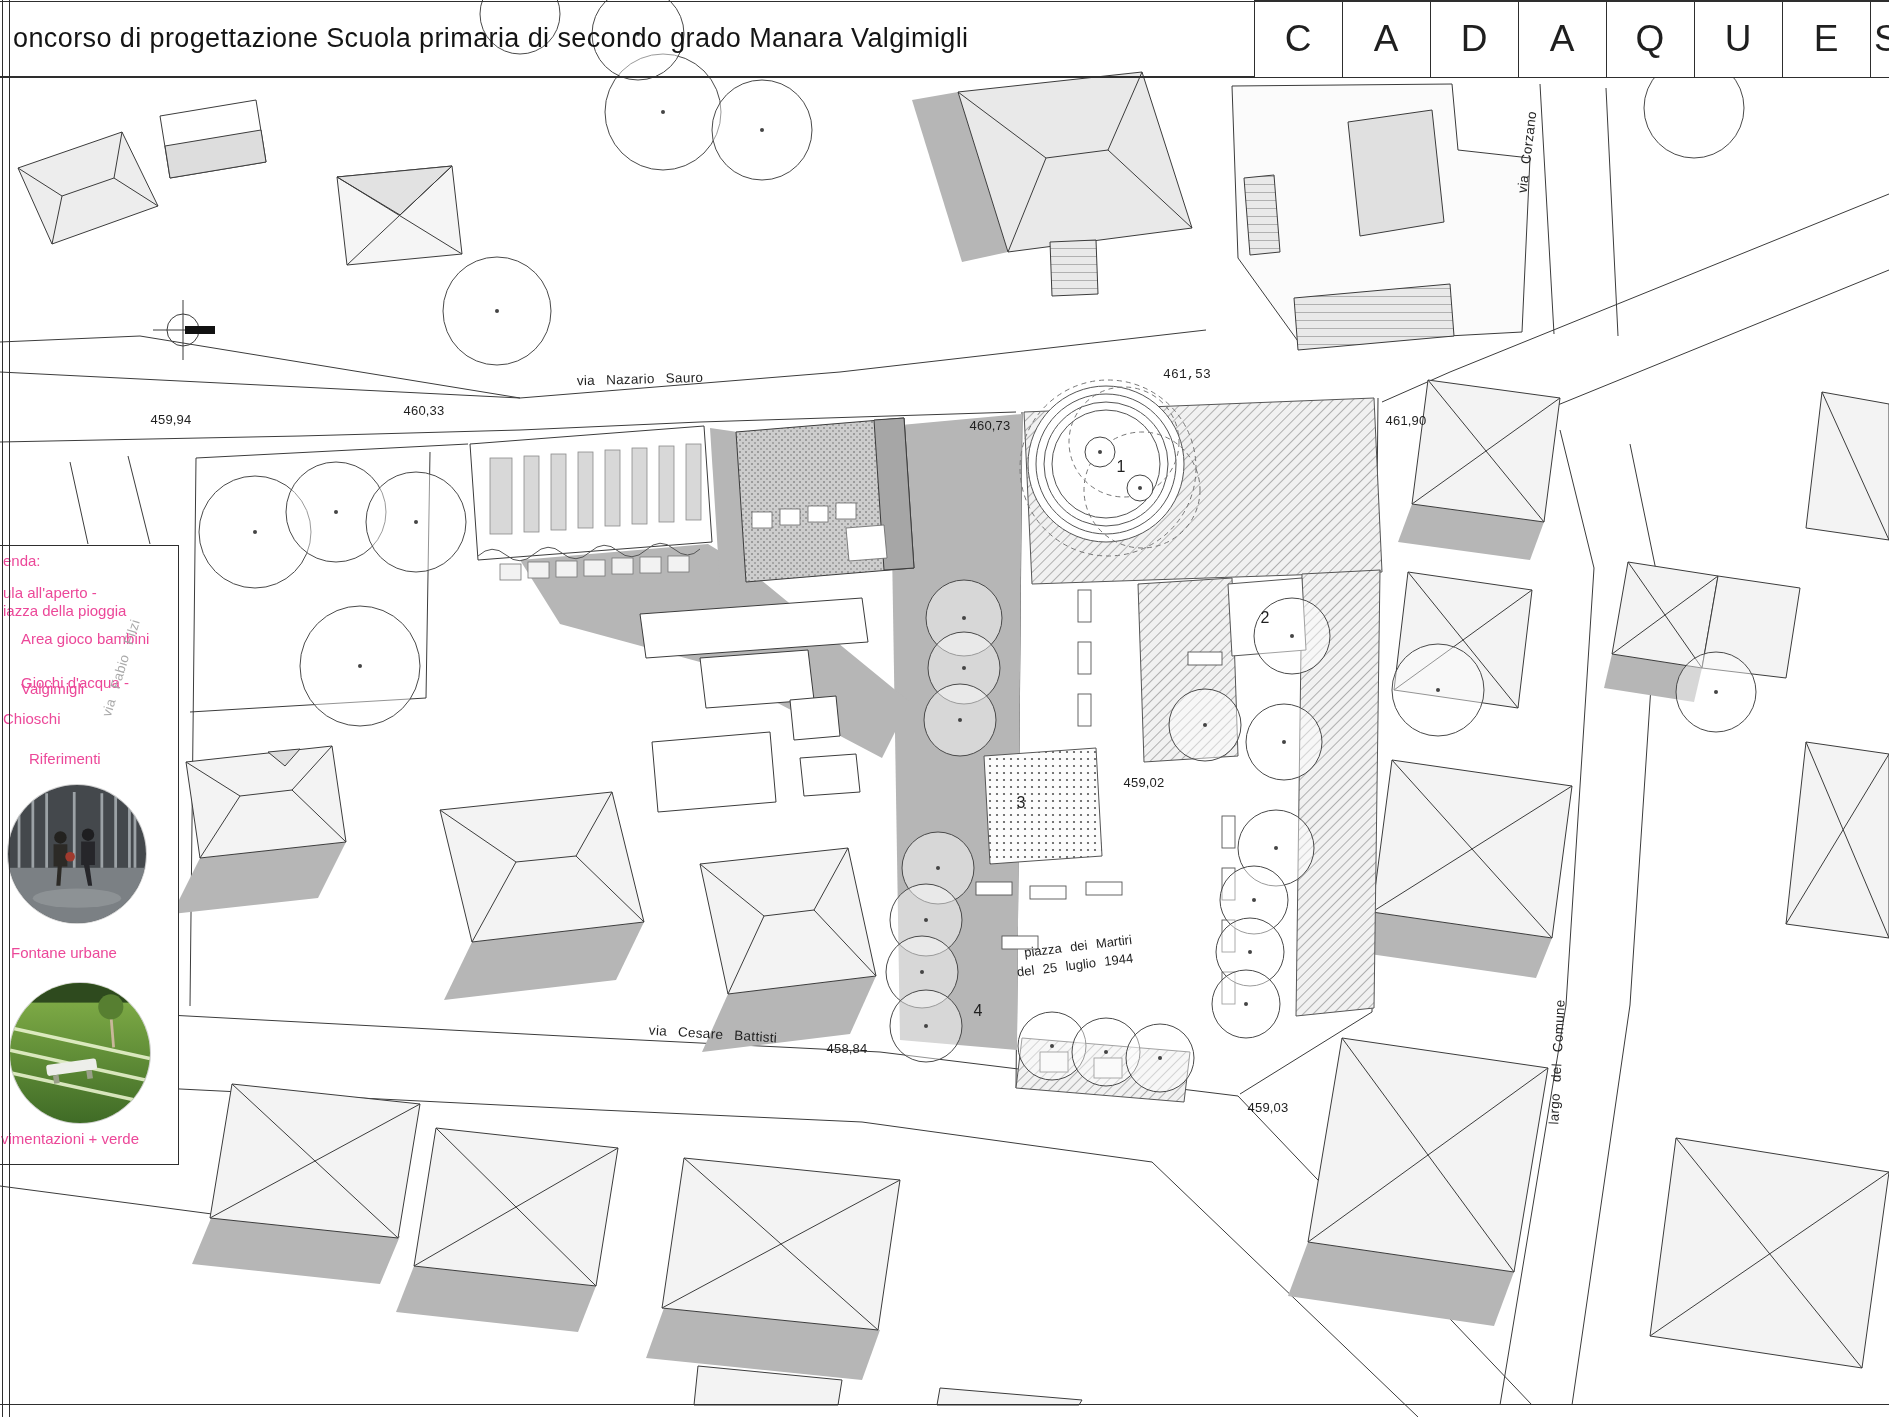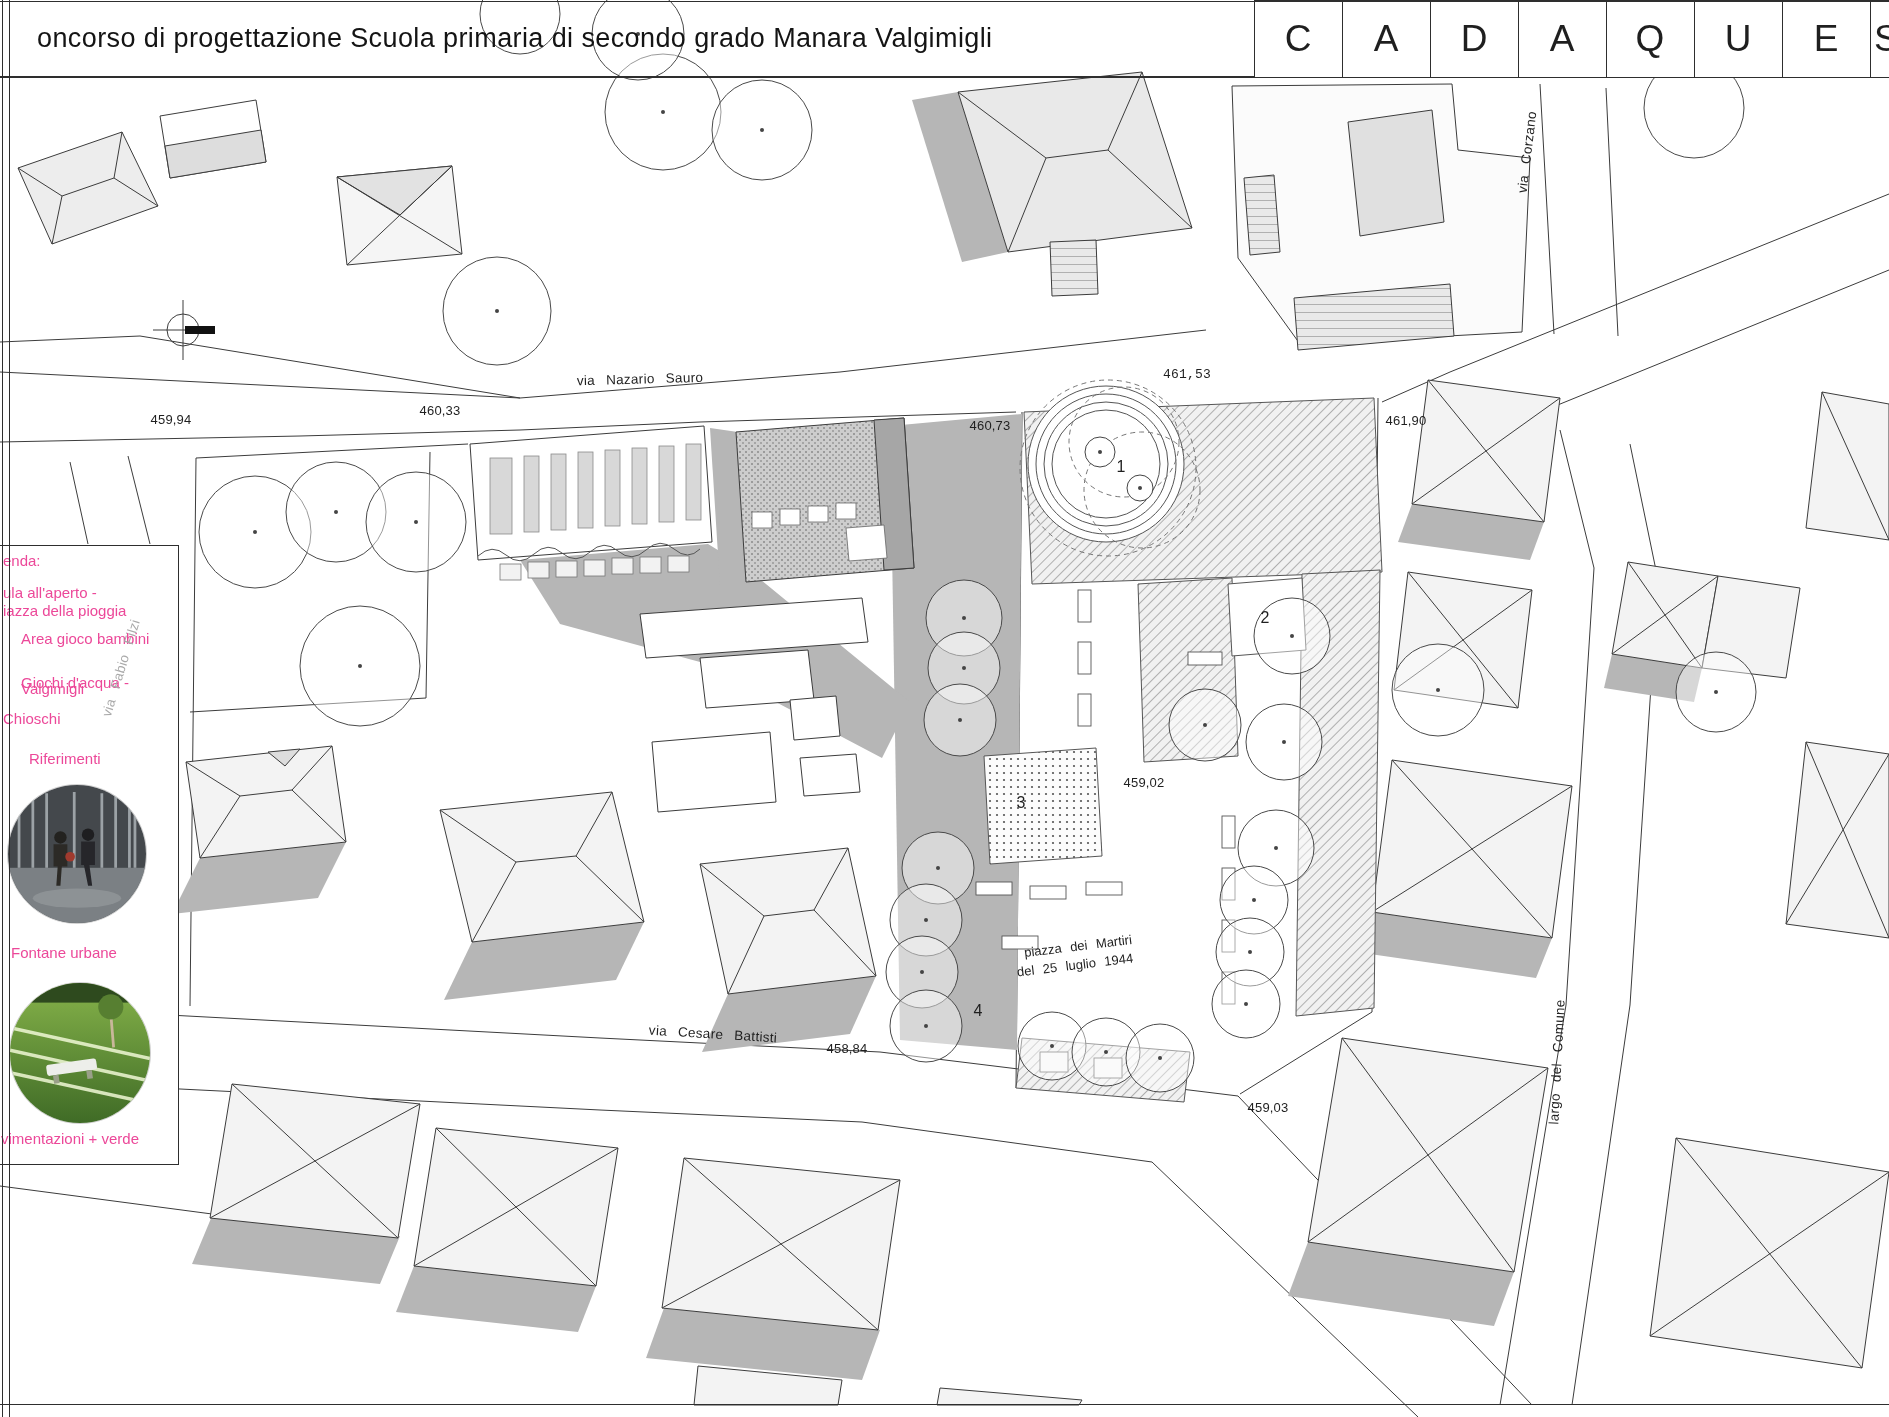--- a/index.html
+++ b/index.html
@@ -8,21 +8,21 @@
   
   .frame{position:absolute;background:#2e2e2e;z-index:8;}
   .frame.left1{left:2px;top:0;bottom:0;width:1px;}
   .frame.left2{left:9px;top:0;bottom:0;width:1px;}
   .frame.top{left:0;right:0;top:1px;height:1px;}
   .frame.bottom{left:0;right:0;top:1404px;height:1px;}
   
   .titlebar{position:absolute;left:0;top:0;width:100%;height:76px;z-index:6;
             border-bottom:2px solid #2e2e2e;}
   .title{position:absolute;left:13px;top:50%;transform:translateY(-50%);
-         font-size:27px;letter-spacing:.4px;white-space:nowrap;color:#141414;margin-left:24px;}
+         font-size:27px;letter-spacing:.4px;white-space:nowrap;color:#141414;}
   .letters{position:absolute;right:0;top:0;height:100%;display:flex;background:#fff;
            border-top:1px solid #2e2e2e;}
   .letterbox{width:87px;height:100%;border-left:1.5px solid #2e2e2e;display:flex;
              align-items:center;justify-content:center;font-size:37px;font-weight:300;
              letter-spacing:1px;color:#1f1f1f;}
   .letterbox.partial{width:15px;overflow:hidden;justify-content:flex-start;padding-left:3px;}
   
   .lbl{position:absolute;white-space:nowrap;color:#1f1f1f;z-index:3;}
   .elev{font-size:13px;letter-spacing:.2px;}
   .street{font-size:13.5px;word-spacing:7px;letter-spacing:.3px;}
@@ -316,21 +316,21 @@
       </g>
     </g>
   </svg>
 
   <div class="lbl street" style="left:640px;top:379px;transform:translate(-50%,-50%) rotate(-1.5deg);">via Nazario Sauro</div>
   <div class="lbl street" style="left:1527px;top:152px;transform:translate(-50%,-50%) rotate(-83deg);">via Corzano</div>
   <div class="lbl street" style="left:713px;top:1034px;transform:translate(-50%,-50%) rotate(3.5deg);">via Cesare Battisti</div>
   <div class="lbl street" style="left:1557px;top:1062px;transform:translate(-50%,-50%) rotate(-87deg);">largo del Comune</div>
 
   <div class="lbl elev" style="left:171px;top:419px;transform:translate(-50%,-50%);">459,94</div>
-  <div class="lbl elev" style="left:440px;top:410px;transform:translate(-50%,-50%);text-align:center;">460,33</div>
+  <div class="lbl elev" style="left:424px;top:410px;transform:translate(-50%,-50%);text-align:center;">460,33</div>
   <div class="lbl elev" style="left:990px;top:425px;transform:translate(-50%,-50%);">460,73</div>
   <div class="lbl elev" style="left:1187px;top:374px;transform:translate(-50%,-50%);font-family:Liberation Mono, monospace;">461,53</div>
   <div class="lbl elev" style="left:1406px;top:420px;transform:translate(-50%,-50%);text-align:center;">461,90</div>
   <div class="lbl elev" style="left:1144px;top:782px;transform:translate(-50%,-50%);">459,02</div>
   <div class="lbl elev" style="left:847px;top:1048px;transform:translate(-50%,-50%);">458,84</div>
   <div class="lbl elev" style="left:1268px;top:1107px;transform:translate(-50%,-50%);">459,03</div>
 
   <div class="lbl marker" style="left:1121px;top:467px;transform:translate(-50%,-50%);">1</div>
   <div class="lbl marker" style="left:1265px;top:618px;transform:translate(-50%,-50%);">2</div>
   <div class="lbl marker" style="left:1021px;top:803px;transform:translate(-50%,-50%);">3</div>

